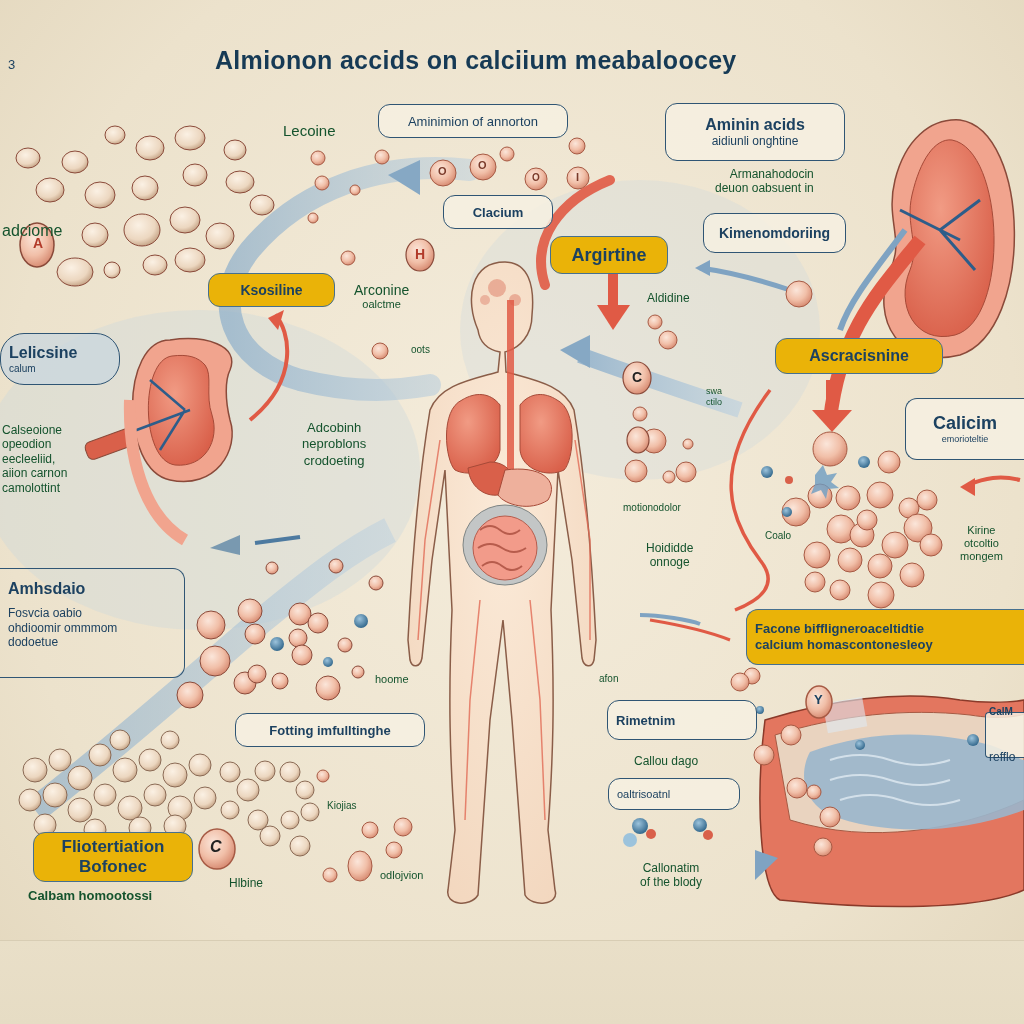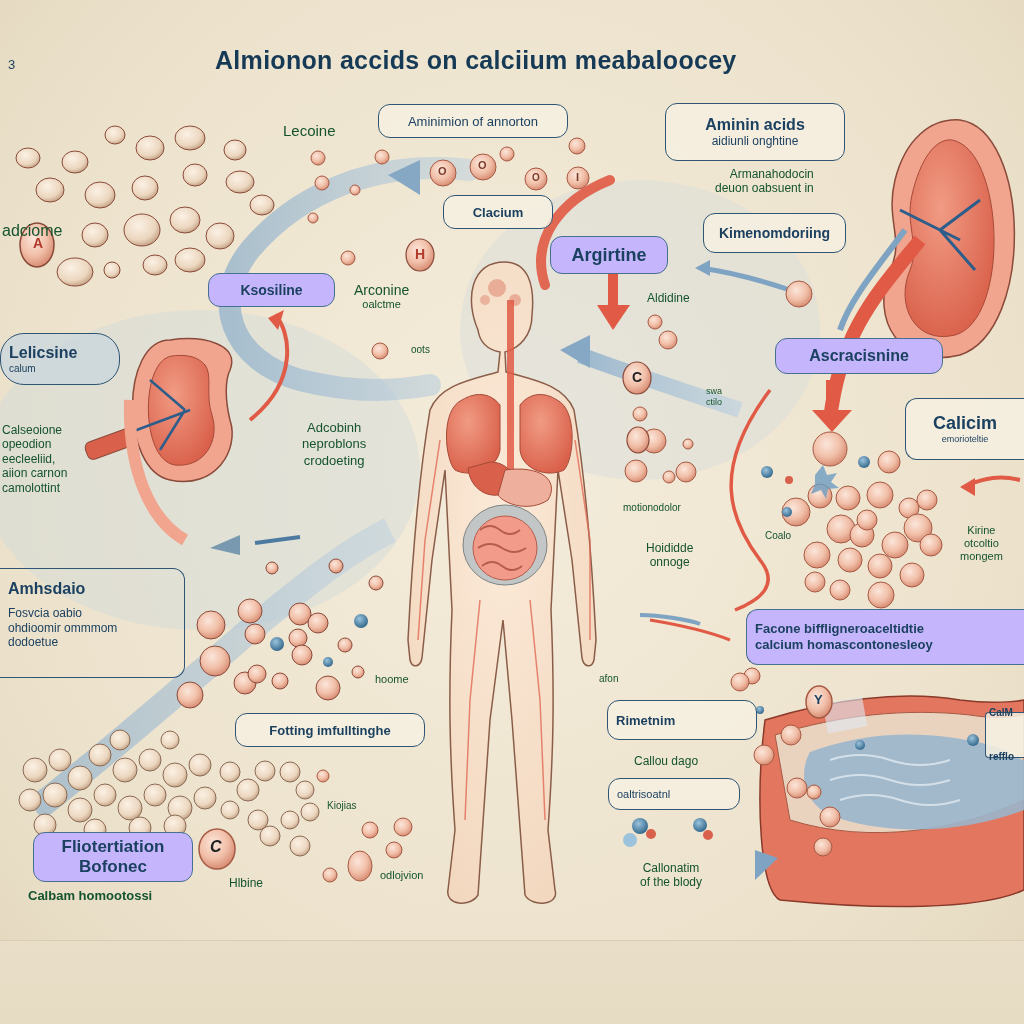--- a/index.html
+++ b/index.html
@@ -5,21 +5,21 @@
   html,body{margin:0;padding:0;}
   body{width:1024px;height:1024px;overflow:hidden;background:#efe6d3;font-family:"Liberation Sans","DejaVu Sans",sans-serif;color:#1d3f5e;}
   .sheet{position:absolute;left:0;top:0;width:1024px;height:1024px;
     background:radial-gradient(ellipse at 50% 45%,#f4ecdb 0%,#ece2cc 70%,#e3d7bd 100%);}
   .sheet:after{content:"";position:absolute;left:0;right:0;top:940px;height:84px;background:linear-gradient(#e9dfc8,#e6dcc4);border-top:1px solid #d8cdb4;}
   svg.art{position:absolute;left:0;top:0;}
   .t{position:absolute;font-weight:bold;color:#14532d;line-height:1.15;white-space:nowrap;}
   .title{position:absolute;left:215px;top:46px;font-size:25px;font-weight:bold;color:#163a55;letter-spacing:0.3px;font-family:"Liberation Sans Narrow","Liberation Sans",sans-serif;}
   .pagenum{position:absolute;left:8px;top:57px;font-size:13px;color:#1c4160;}
   .box{position:absolute;border:1.6px solid #2f5574;border-radius:12px;background:rgba(246,240,226,0.85);display:flex;align-items:center;justify-content:center;font-weight:bold;color:#1c4160;white-space:nowrap;padding:0 8px;box-sizing:border-box;}
-  .box.blue{background:#c4b5fd;border-color:#46708f;}
+  .box.blue{background:#eab308;border-color:#46708f;}
   .box.col{flex-direction:column;line-height:1.2;}
 </style>
 </head>
 <body>
 
 <div class="sheet"></div>
 
 <svg class="art" width="1024" height="1024" viewBox="0 0 1024 1024">
   <defs>
     <radialGradient id="bead" cx="40%" cy="35%" r="65%">
@@ -413,14 +413,14 @@
 <div class="box" style="left:607px;top:700px;width:150px;height:40px;justify-content:flex-start;font-size:13px;">Rimetnim</div>
 <div class="t" style="left:634px;top:755px;font-size:12px;font-weight:normal;">Callou dago</div>
 <div class="box" style="left:608px;top:778px;width:132px;height:32px;justify-content:flex-start;font-size:11px;font-weight:normal;">oaltrisoatnl</div>
 <div class="t" style="left:640px;top:861px;font-size:12px;font-weight:normal;text-align:center;line-height:1.2;">
   <div>Callonatim</div>
   <div>of the blody</div>
 </div>
 <div class="t" style="left:814px;top:693px;font-size:13px;color:#1c4160;">Y</div>
 <div class="box col" style="left:985px;top:712px;width:39px;height:46px;border-right:none;border-radius:4px 0 0 4px;align-items:flex-start;padding:0 3px;font-size:10px;">
   <span>CalM</span>
-  <span style="font-size:10px;font-weight:bold;margin-top:32px;">refflo</span>
+  <span style="font-size:12px;font-weight:normal;margin-top:32px;">refflo</span>
 </div>
 
 </body></html>

